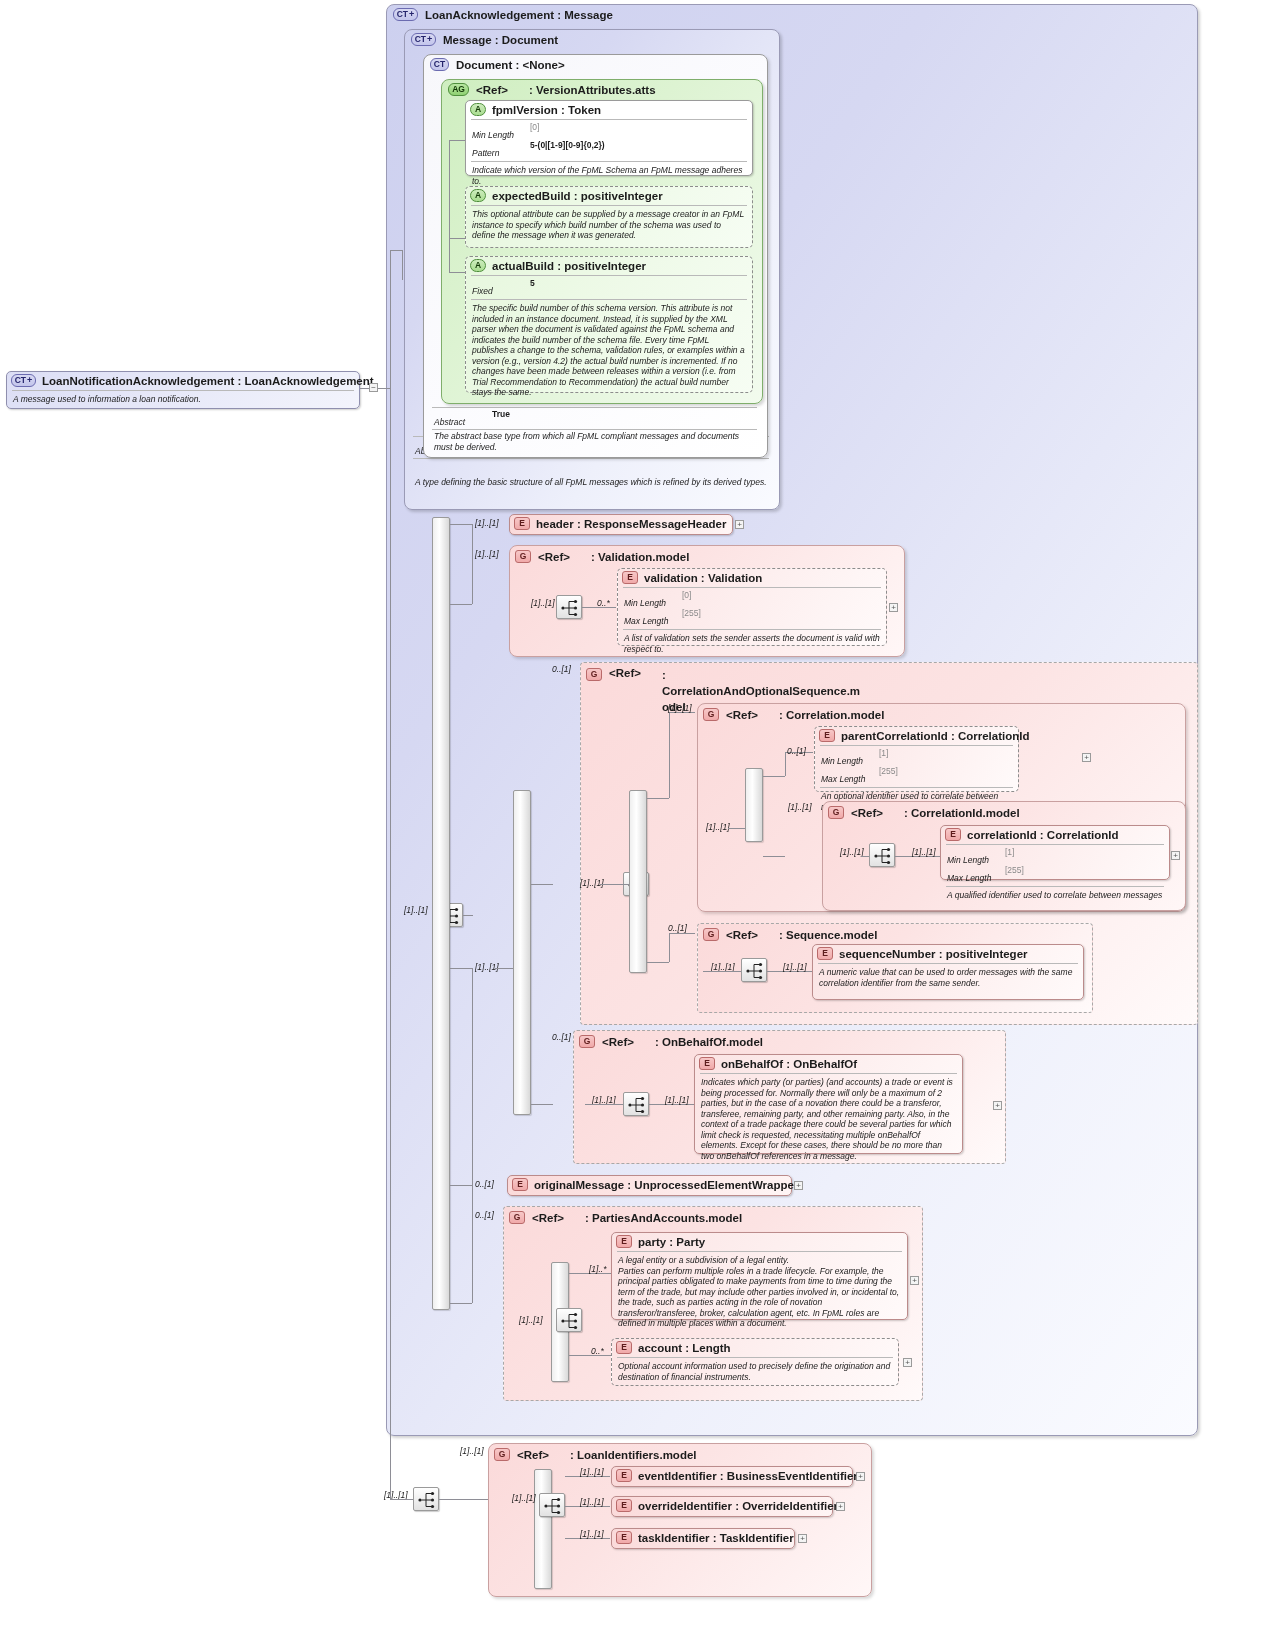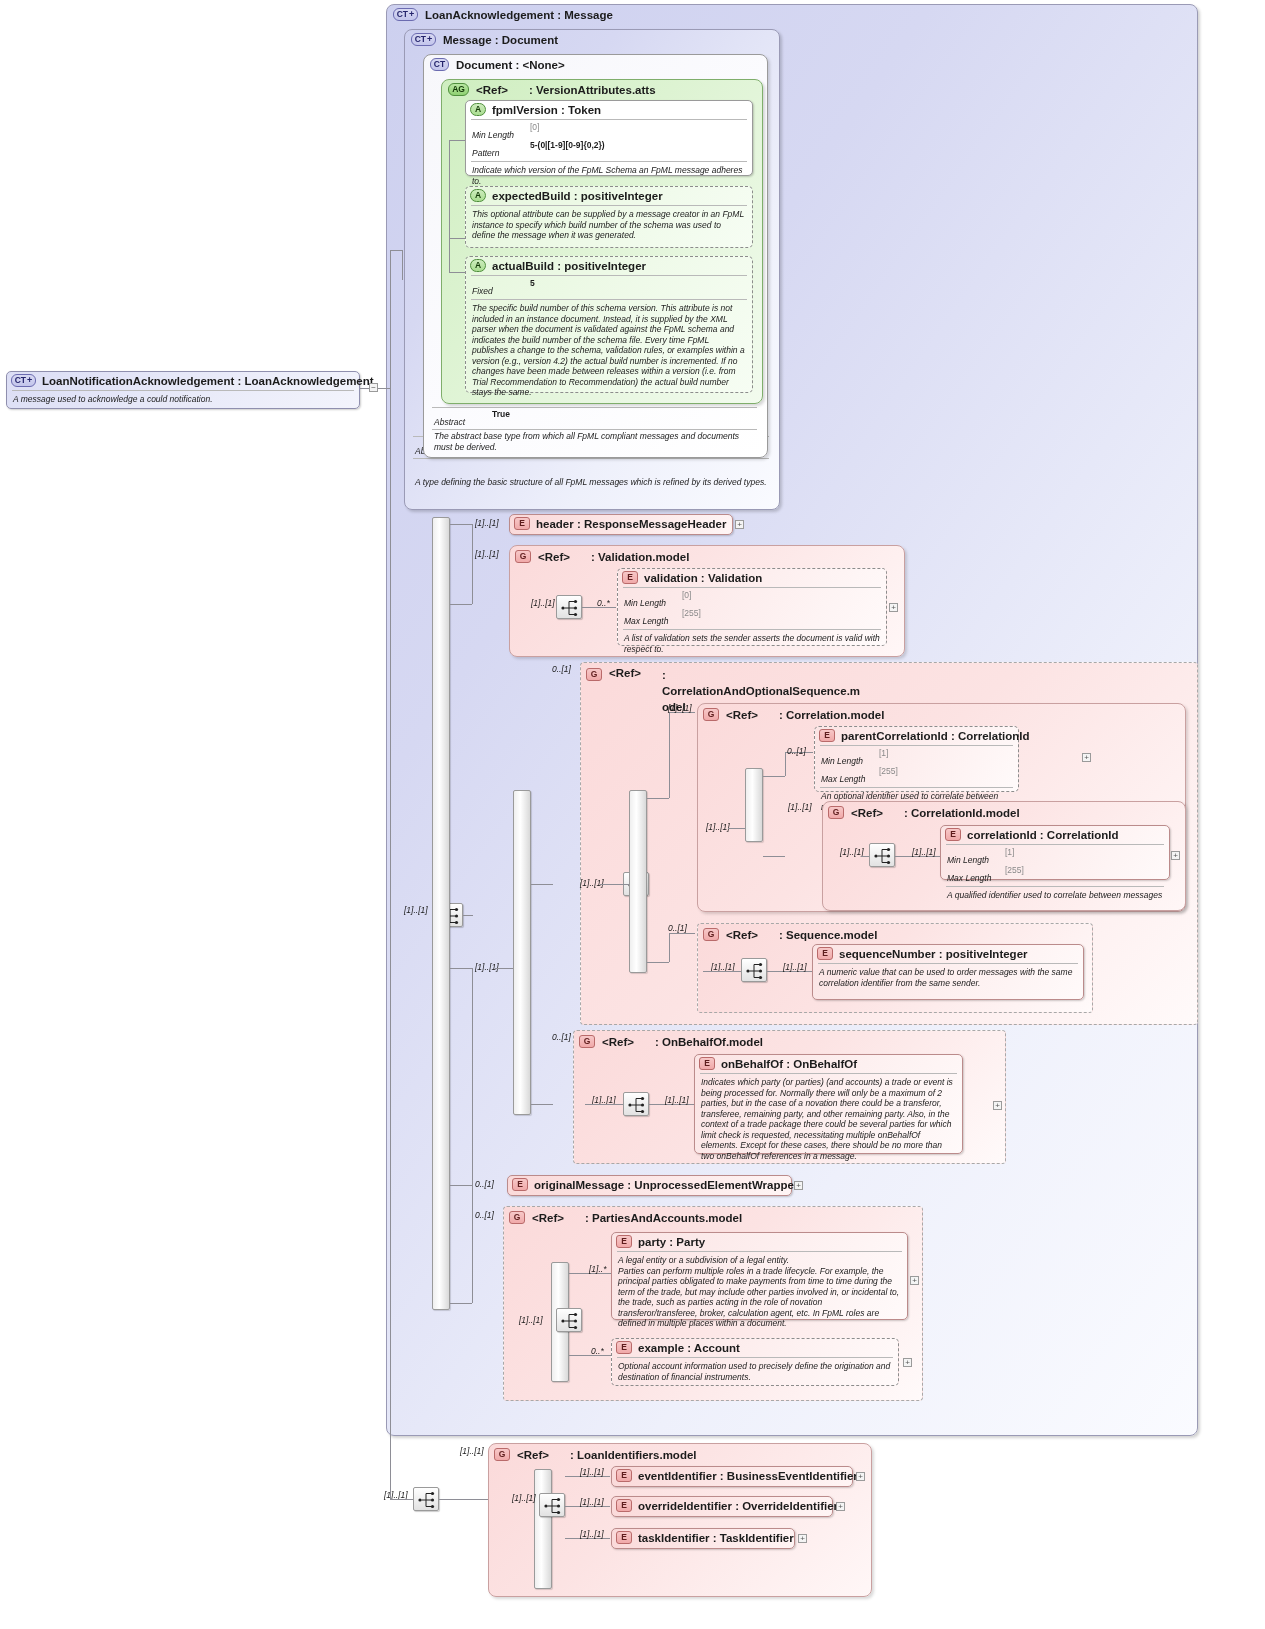--- a/index.html
+++ b/index.html
@@ -289,21 +289,21 @@
 
   <div class="node" style="left:6px; top:371px; width:354px; height:38px; background:linear-gradient(135deg,#dcdef5,#f3f4fc); border-color:#8f8fae;">
     <div class="hdr">
       <span class="badge ctp">
         <span>CT</span>
           <span class="plus">+</span>
       </span>
       <span>LoanNotificationAcknowledgement : LoanAcknowledgement</span>
     </div>
     <div class="rule"></div>
-    <div class="doc">A message used to acknowledge a could notification.</div>
+    <div class="doc">A message used to information a loan notification.</div>
   </div>
   <div class="expand" style="left:369px; top:383px;">
     <span>−</span>
   </div>
 
   <div class="ln lnh" style="left:360px; top:388px; width:9px; height:1px;"></div>
   <div class="ln lnh" style="left:378px; top:388px; width:12px; height:1px;"></div>
   <div class="ln lnv" style="left:390px; top:250px; width:1px; height:680px;"></div>
   <div class="ln lnh" style="left:390px; top:250px; width:12px; height:1px;"></div>
   <div class="ln lnv" style="left:402px; top:250px; width:1px; height:30px;"></div>
@@ -663,21 +663,21 @@
     <div class="doc" style="white-space:pre-line;">A legal entity or a subdivision of a legal entity.
 Parties can perform multiple roles in a trade lifecycle. For example, the principal parties obligated to make payments from time to time during the term of the trade, but may include other parties involved in, or incidental to, the trade, such as parties acting in the role of novation transferor/transferee, broker, calculation agent, etc. In FpML roles are defined in multiple places within a document.</div>
   </div>
   <div class="expand" style="left:910px; top:1276px;"><span>+</span></div>
 
   <div class="node dashed" style="left:611px; top:1338px; width:288px; height:48px; background:linear-gradient(120deg,#fbe4e4,#fffafa);">
     <div class="hdr">
       <span class="badge e">
           <span>E</span>
         </span>
-      <span>example  : Account</span>
+      <span>account  : Length</span>
     </div>
     <div class="rule"></div>
     <div class="doc">Optional account information used to precisely define the origination and destination of financial instruments.</div>
   </div>
   <div class="expand" style="left:903px; top:1358px;"><span>+</span></div>
 
   <div class="card" style="left:384px; top:1490px;">[1]..[1]</div>
   <div class="seqicon" style="left:413px; top:1487px;">
     <svg width="26" height="24" viewBox="0 0 26 24">
       <circle cx="6" cy="12" r="1.6" fill="#222"></circle>

